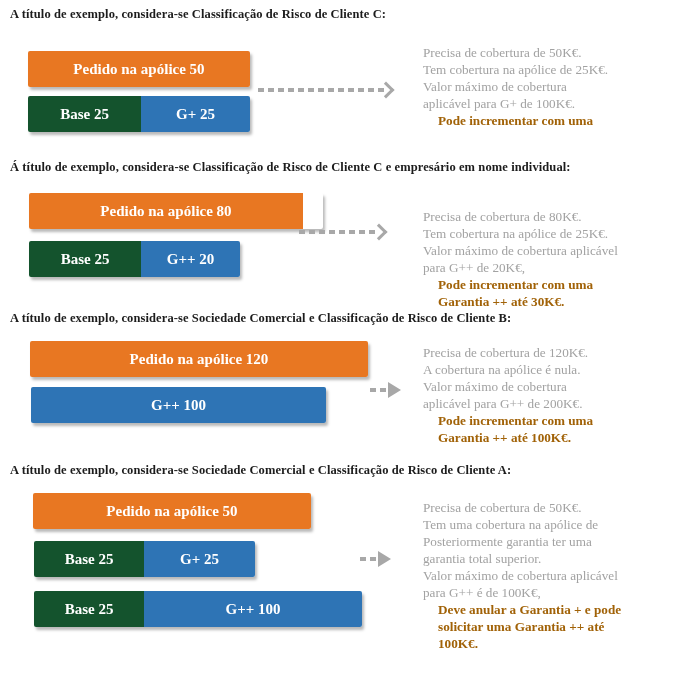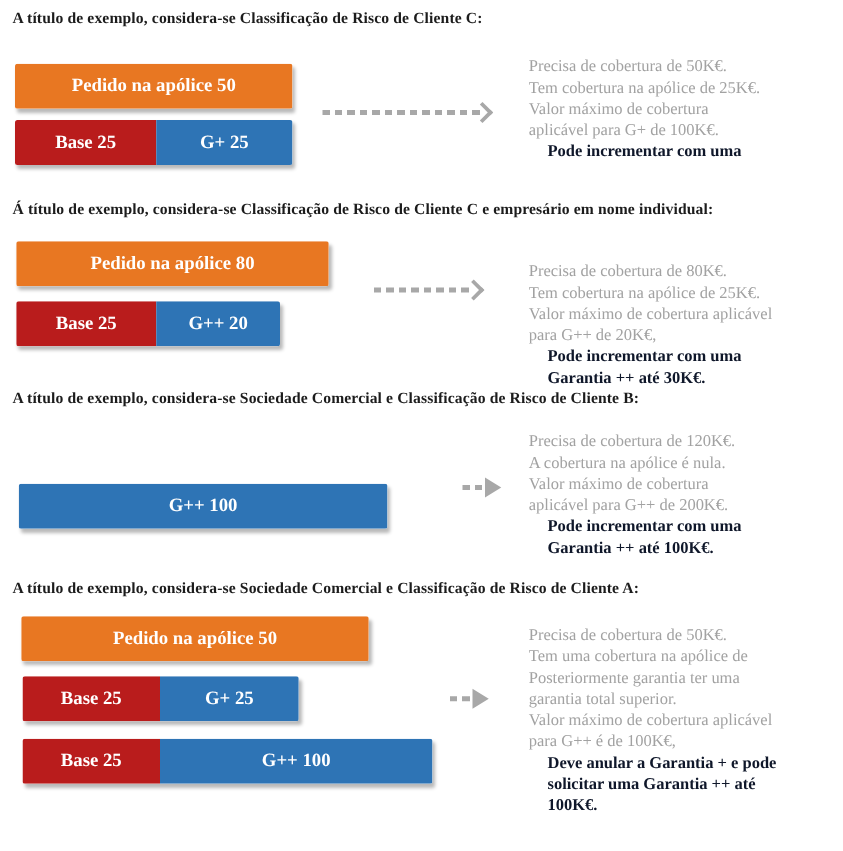--- a/index.html
+++ b/index.html
@@ -6,46 +6,46 @@
   #canvas{
     position:relative;width:674px;height:681px;background:#ffffff;
     font-family:Liberation Serif, serif;overflow:hidden;
   }
   .heading{
     position:absolute;left:10px;font-size:12.5px;font-weight:bold;
     color:#1c1c1c;white-space:nowrap;letter-spacing:0.1px;
   }
   .bar{
     position:absolute;height:36px;display:flex;border-radius:2px;
-    box-shadow:2px 3px 3px rgba(0,0,0,0.28);overflow:hidden;
+    box-shadow:2px 3px 3px rgba(0,0,0,0.28);overflow:hidden;margin-left:16px;
   }
   .seg{
     display:flex;align-items:center;justify-content:center;
     color:#ffffff;font-weight:bold;font-size:15px;white-space:nowrap;
   }
   .seg.orange{background:#E87722;}
   .seg.blue{background:#2E74B5;}
-  .seg.gray{background:#b91c1c;align-items:center;}
+  .seg.gray{background:#14532d;align-items:center;}
   .arrow{position:absolute;display:flex;align-items:center;height:16px;}
   .dashes{height:4px;background:repeating-linear-gradient(90deg,#a8a8a8 0 6px,transparent 6px 10px);}
   .chev{
     width:9px;height:9px;border-top:3px solid #a8a8a8;border-right:3px solid #a8a8a8;
     transform:rotate(45deg);margin-left:-4px;flex:none;
   }
   .tri{
     width:0;height:0;border-left:13px solid #a8a8a8;
     border-top:8px solid transparent;border-bottom:8px solid transparent;
     margin-left:2px;flex:none;
   }
   .notes{
     position:absolute;left:423px;width:250px;font-size:13.2px;line-height:17px;
     color:#a2a2a2;
   }
   .note{white-space:nowrap;}
-  .note.bold{font-weight:bold;color:#0f172a;padding-left:15px;}
+  .note.bold{font-weight:bold;color:#a16207;padding-left:15px;}
 </style>
 </head>
 <body>
 
 <div id="canvas">
 
   <div class="heading" style="top:7px">A título de exemplo, considera-se Classificação de Risco de Cliente C:</div>
 
   <div class="bar" style="left:12px;top:51px;width:222px">
     <div class="seg orange" style="width:222px">
@@ -69,21 +69,21 @@
   <div class="notes" style="top:44px">
     <div class="note">Precisa de cobertura de 50K€.</div>
     <div class="note">Tem cobertura na apólice de 25K€.</div>
     <div class="note">Valor máximo de cobertura</div>
     <div class="note">aplicável para G+ de 100K€.</div>
     <div class="note bold">Pode incrementar com uma</div>
   </div>
 
   <div class="heading" style="top:160px">Á título de exemplo, considera-se Classificação de Risco de Cliente C e empresário em nome individual:</div>
 
-  <div class="bar" style="left:13px;top:193px;width:250px">
+  <div class="bar" style="left:13px;top:193px;width:294px">
     <div class="seg orange" style="width:274px">
       <span>Pedido na apólice 80</span>
     </div>
   </div>
   <div class="bar" style="left:13px;top:241px;width:211px">
     <div class="seg gray" style="width:112px">
       <span>Base 25</span>
     </div>
     <div class="seg blue" style="width:99px">
       <span>G++ 20</span>
@@ -99,20 +99,25 @@
     <div class="note">Precisa de cobertura de 80K€.</div>
     <div class="note">Tem cobertura na apólice de 25K€.</div>
     <div class="note">Valor máximo de cobertura aplicável</div>
     <div class="note">para G++ de 20K€,</div>
     <div class="note bold">Pode incrementar com uma</div>
     <div class="note bold">Garantia ++ até 30K€.</div>
   </div>
 
   <div class="heading" style="top:311px">A título de exemplo, considera-se Sociedade Comercial e Classificação de Risco de Cliente B:</div>
 
+  <div class="bar" style="left:14px;top:341px;width:338px">
+    <div class="seg orange" style="width:338px">
+      <span>Pedido na apólice 120</span>
+    </div>
+  </div>
   <div class="bar" style="left:15px;top:387px;width:295px">
     <div class="seg blue" style="width:295px">
       <span>G++ 100</span>
     </div>
   </div>
 
   <div class="arrow" style="left:370px;top:382px">
     <div class="dashes" style="width:16px"></div>
     <div class="tri"></div>
   </div>

